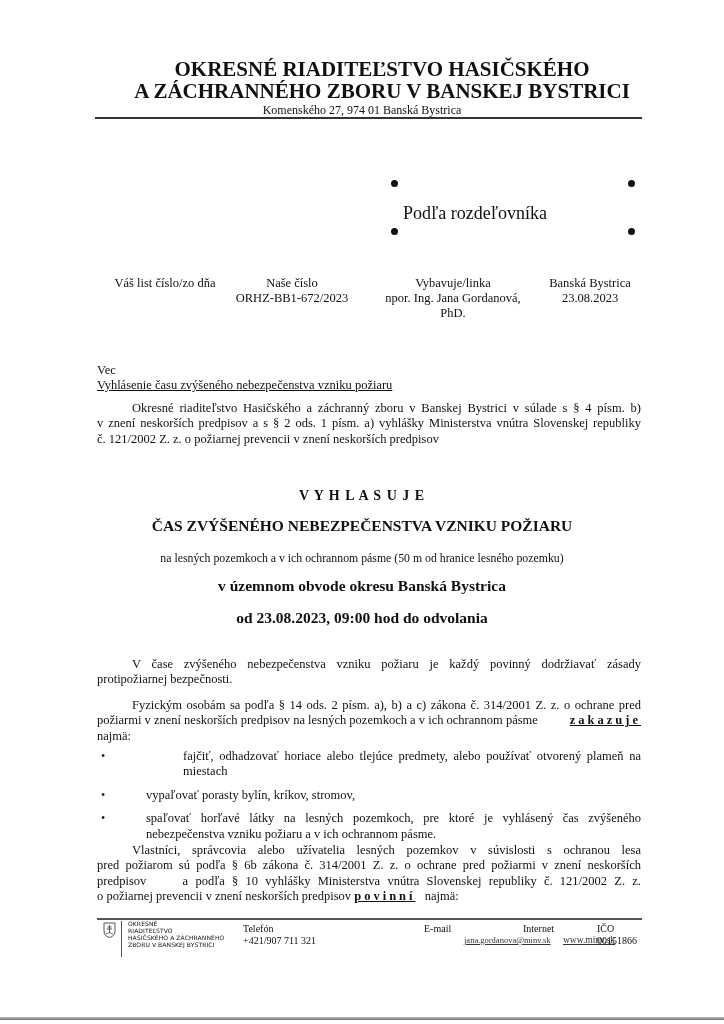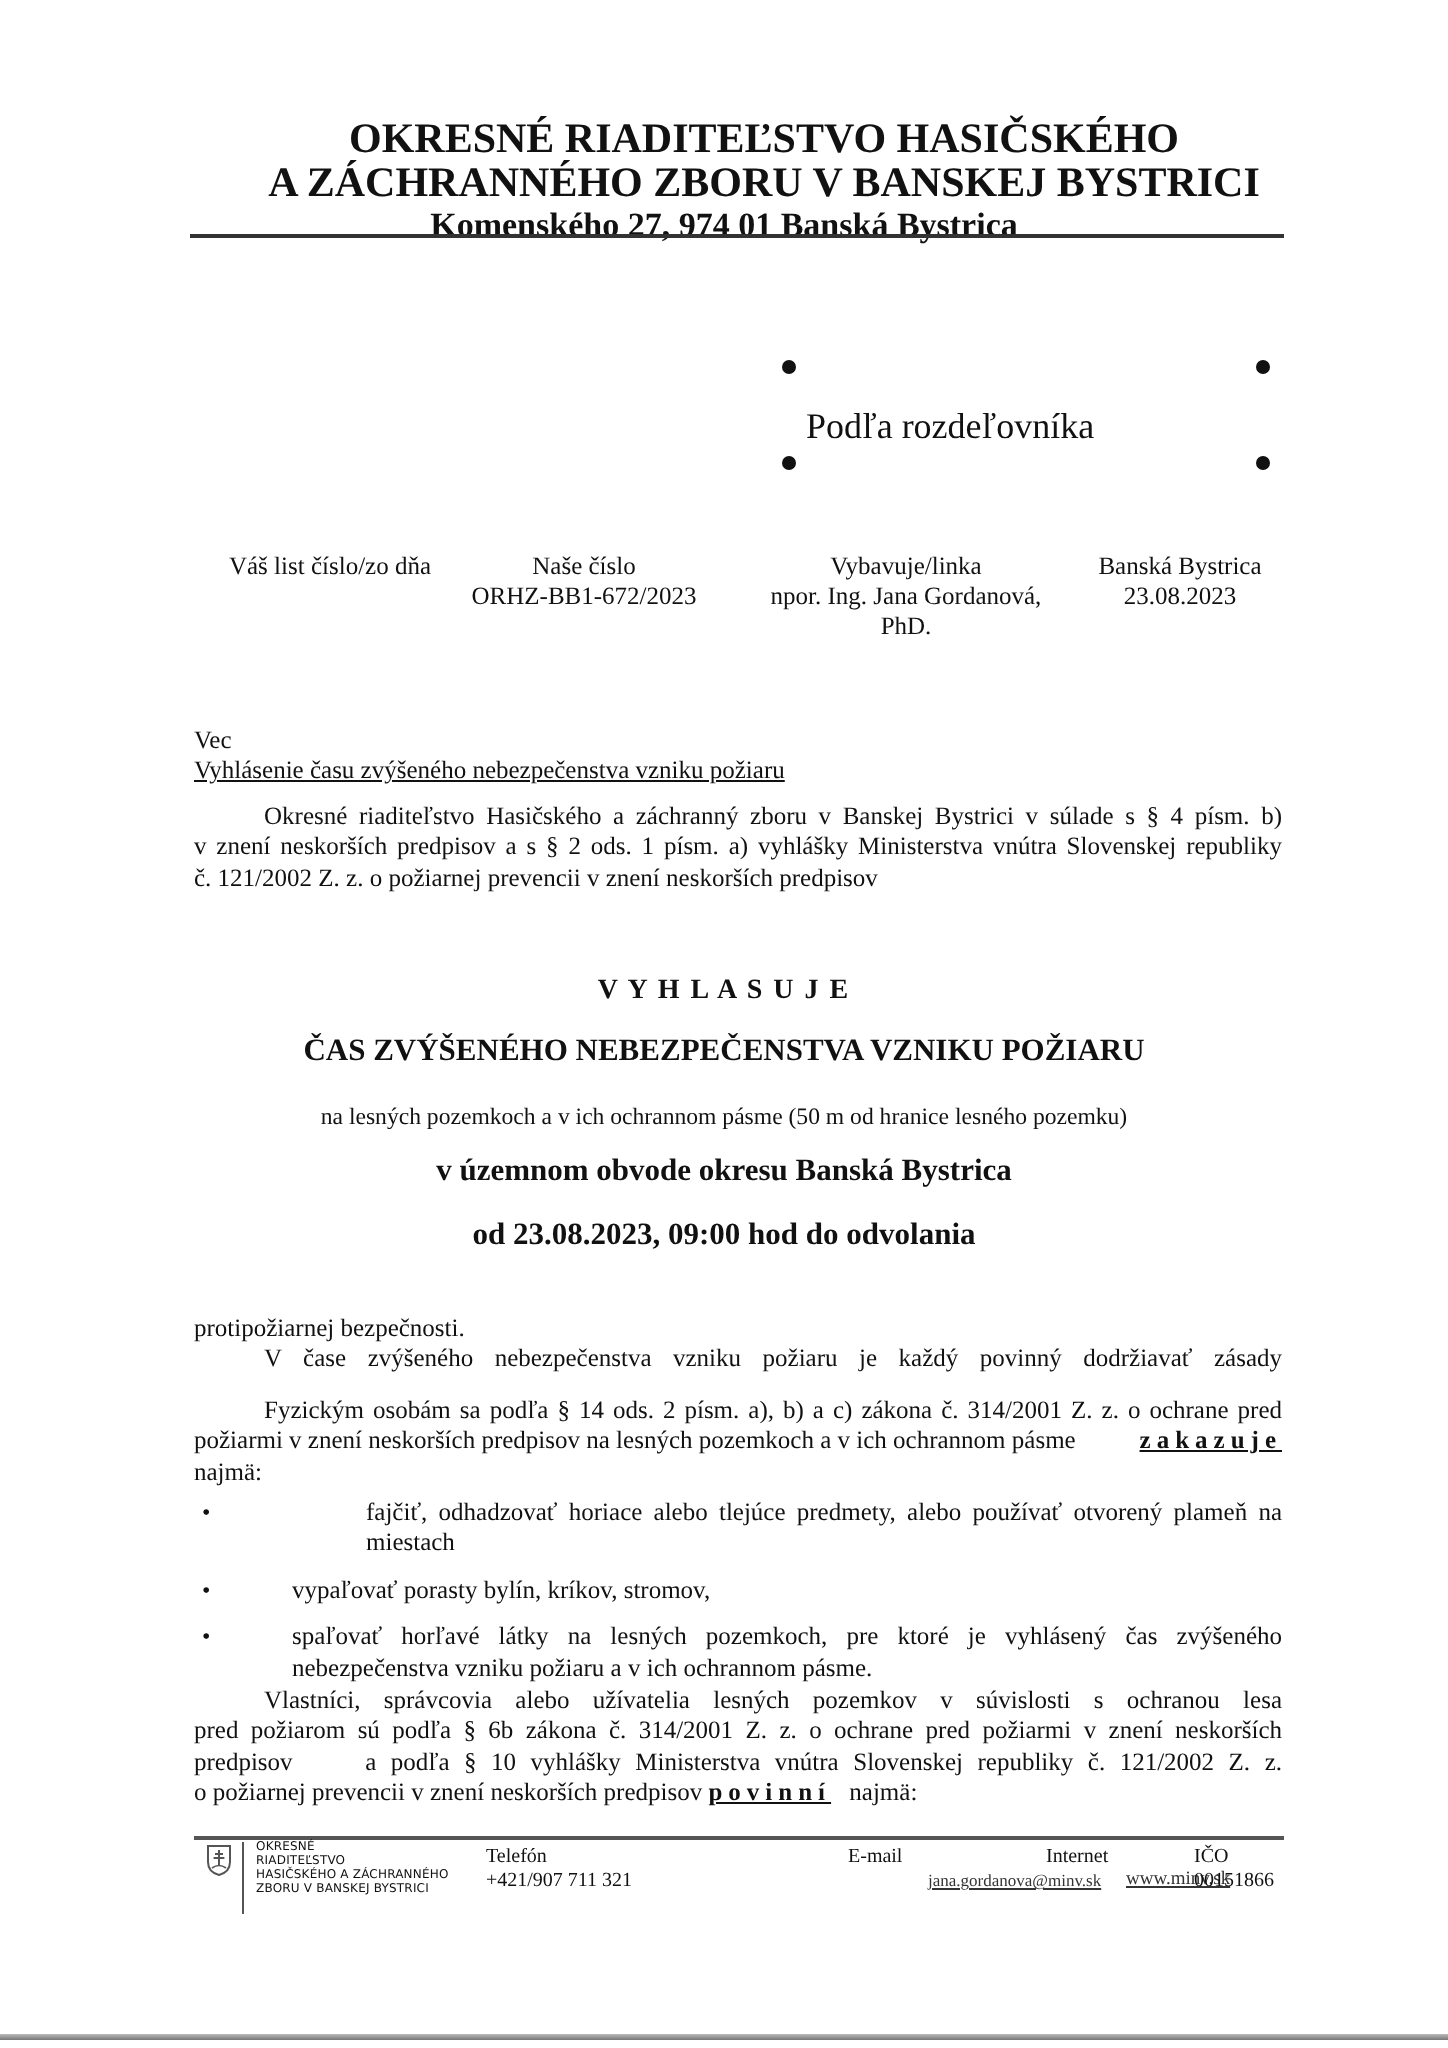--- a/index.html
+++ b/index.html
@@ -4,21 +4,21 @@
 <style>
   html, body { margin: 0; padding: 0; }
   body {
     width: 724px; height: 1024px; background: #ffffff; position: relative; overflow: hidden;
     font-family: "Liberation Serif", "DejaVu Serif", serif; color: #111;
   }
   .abs { position: absolute; }
   .hdr-title {
     left: 0; width: 724px; text-align: center; font-weight: bold; font-size: 21px; line-height: 23px; color: #111; margin-left: 20px;
   }
-  .hdr-addr { left: 0; width: 724px; text-align: center; font-size: 17px; top: 103px; font-weight: bold; }
+  .hdr-addr { left: 0; width: 724px; text-align: center; font-size: 12px; top: 103px; }
   .hdr-rule { left: 95px; width: 547px; top: 117px; height: 1.5px; background: #333; }
   .dot { width: 7px; height: 7px; border-radius: 50%; background: #111; }
   .recipient { left: 403px; top: 203px; font-size: 18px; }
   .meta-col { top: 276px; font-size: 12.5px; line-height: 15px; text-align: center; }
   .body-text { font-size: 12.5px; line-height: 15.4px; text-align: justify; }
   .center { left: 0; width: 724px; text-align: center; }
   .bold { font-weight: bold; }
   .underline { text-decoration: underline; }
   .spaced { letter-spacing: 3px; font-weight: bold; text-decoration: underline; }
   .bullet-mark { font-size: 12px; }
@@ -70,22 +70,22 @@
   <div>č. 121/2002 Z. z. o požiarnej prevencii v znení neskorších predpisov</div>
 </div>
 
 <div class="abs center bold" style="top:488px; font-size:14px; letter-spacing:1px;">V Y H L A S U J E</div>
 <div class="abs center bold" style="top:517px; font-size:15.5px;">ČAS ZVÝŠENÉHO NEBEZPEČENSTVA VZNIKU POŽIARU</div>
 <div class="abs center" style="top:551px; font-size:11.8px;">na lesných pozemkoch a v ich ochrannom pásme (50 m od hranice lesného pozemku)</div>
 <div class="abs center bold" style="top:577px; font-size:15.5px;">v územnom obvode okresu Banská Bystrica</div>
 <div class="abs center bold" style="top:609px; font-size:15.5px;">od 23.08.2023,  09:00 hod  do odvolania</div>
 
 <div class="abs body-text" style="left:97px; top:657px; width:544px;">
+  <div style="padding-left:35px; text-align-last:justify;">V čase zvýšeného nebezpečenstva vzniku požiaru je každý povinný dodržiavať zásady</div>
   <div>protipožiarnej bezpečnosti.</div>
-  <div style="padding-left:35px; text-align-last:justify;">V čase zvýšeného nebezpečenstva vzniku požiaru je každý povinný dodržiavať zásady</div>
 </div>
 
 <div class="abs body-text" style="left:97px; top:698px; width:544px;">
   <div style="padding-left:35px; text-align-last:justify;">Fyzickým osobám sa podľa § 14 ods. 2  písm. a), b) a c) zákona č. 314/2001 Z. z. o ochrane pred</div>
   <div style="display:flex; justify-content:space-between;">
     <span>požiarmi v znení neskorších predpisov na lesných pozemkoch a v ich ochrannom pásme</span>
     <span class="spaced">zakazuje</span>
   </div>
   <div>najmä:</div>
 </div>

